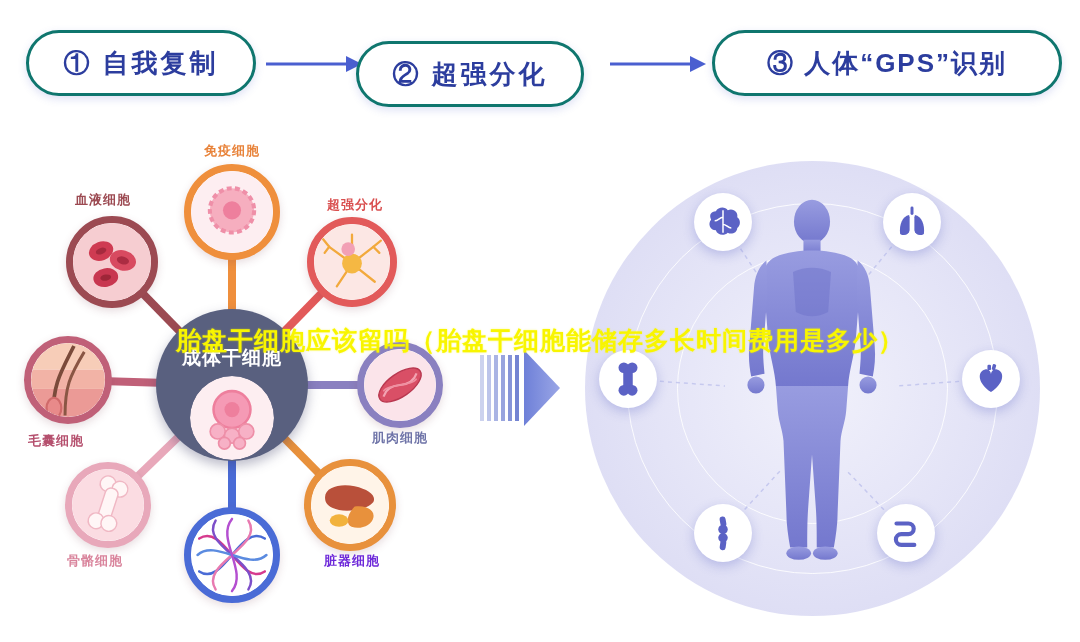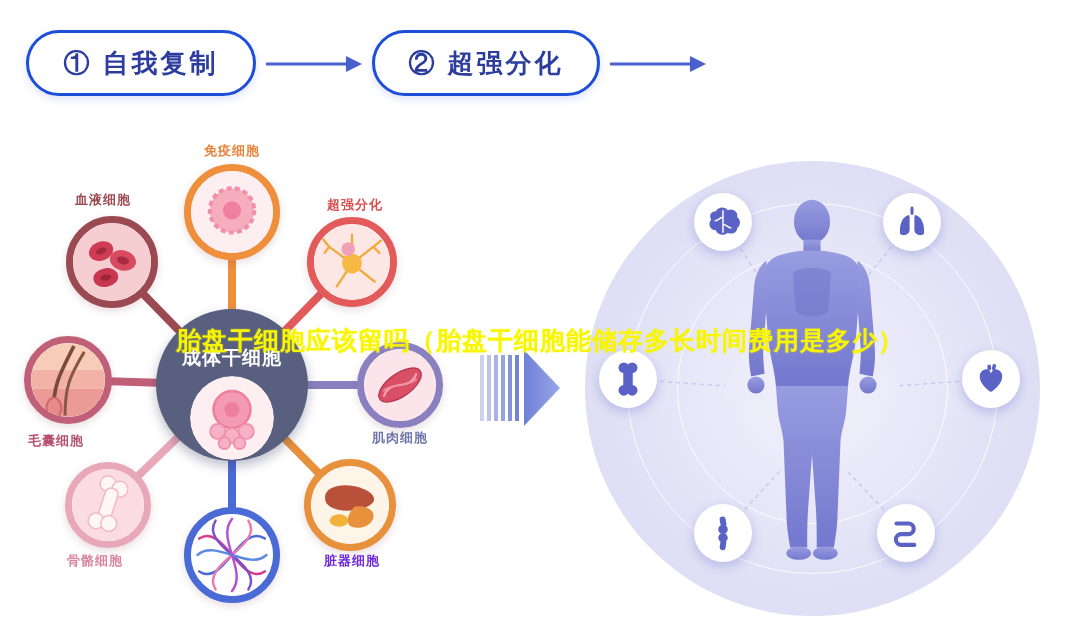--- a/index.html
+++ b/index.html
@@ -1,24 +1,24 @@
 <!DOCTYPE html>
 <html><head>
 <meta charset="utf-8">
 <style>
   * { margin:0; padding:0; box-sizing:border-box; }
   html,body { background:#fff; font-family:"Liberation Sans", sans-serif; }
   .canvas { position:relative; width:1080px; height:642px; background:#fff; overflow:hidden; }
 
   
-  .step-badge { position:absolute; top:30px; height:66px; border:3px solid #1d4ed8; border-radius:34px;
+  .step-badge { position:absolute; top:30px; height:66px; border:3px solid #0f766e; border-radius:34px;
     background:#fff; color:#2c3d9e; font-size:26px; font-weight:700; letter-spacing:3px;
     display:flex; align-items:center; justify-content:center; box-shadow:0 3px 8px rgba(70,86,200,.18); }
   .badge-1 { left:26px;  width:230px; }
-  .badge-2 { left:372px; width:228px; }
+  .badge-2 { left:356px; width:228px;margin-top:11px; }
   .badge-3 { left:712px; width:350px; letter-spacing:2px; }
   .step-arrow { position:absolute; top:52px; }
   .arrow-1 { left:264px; } .arrow-2 { left:608px; }
 
   
   .cells-map { position:absolute; left:0; top:130px; width:470px; height:512px; }
   .connectors { position:absolute; left:0; top:0; }
   .cell { position:absolute; border-radius:50%; background:#fff; overflow:hidden; box-shadow:0 3px 8px rgba(120,60,80,.18); }
   .cell svg { width:100%; height:100%; display:block; }
   .cell-immune { left:184px; top:34px;  width:96px; height:96px; border:7px solid #ef8f3c; }
@@ -81,20 +81,21 @@
   <div class="step-badge badge-1">① 自我复制</div>
   <svg class="step-arrow arrow-1" width="100" height="24">
     <line x1="2" y1="12" x2="82" y2="12" stroke="#4a5fd0" stroke-width="3"></line>
     <polygon points="82,4 98,12 82,20" fill="#4a5fd0"></polygon>
   </svg>
   <div class="step-badge badge-2">② 超强分化</div>
   <svg class="step-arrow arrow-2" width="100" height="24">
     <line x1="2" y1="12" x2="82" y2="12" stroke="#4a5fd0" stroke-width="3"></line>
     <polygon points="82,4 98,12 82,20" fill="#4a5fd0"></polygon>
   </svg>
+  <div class="step-badge badge-3">③ 人体“GPS”识别</div>
 
   <div class="cells-map">
     <svg class="connectors" width="470" height="512">
       <line x1="232" y1="255" x2="232" y2="82" stroke="#ef8f3c" stroke-width="8"></line>
       <line x1="232" y1="255" x2="112" y2="132" stroke="#9c4a52" stroke-width="8"></line>
       <line x1="232" y1="255" x2="352" y2="132" stroke="#e25a5a" stroke-width="8"></line>
       <line x1="232" y1="255" x2="68" y2="250" stroke="#c06078" stroke-width="8"></line>
       <line x1="232" y1="255" x2="400" y2="255" stroke="#8a80c0" stroke-width="8"></line>
       <line x1="232" y1="255" x2="108" y2="375" stroke="#e8a8ba" stroke-width="8"></line>
       <line x1="232" y1="255" x2="350" y2="375" stroke="#e8913c" stroke-width="8"></line>

